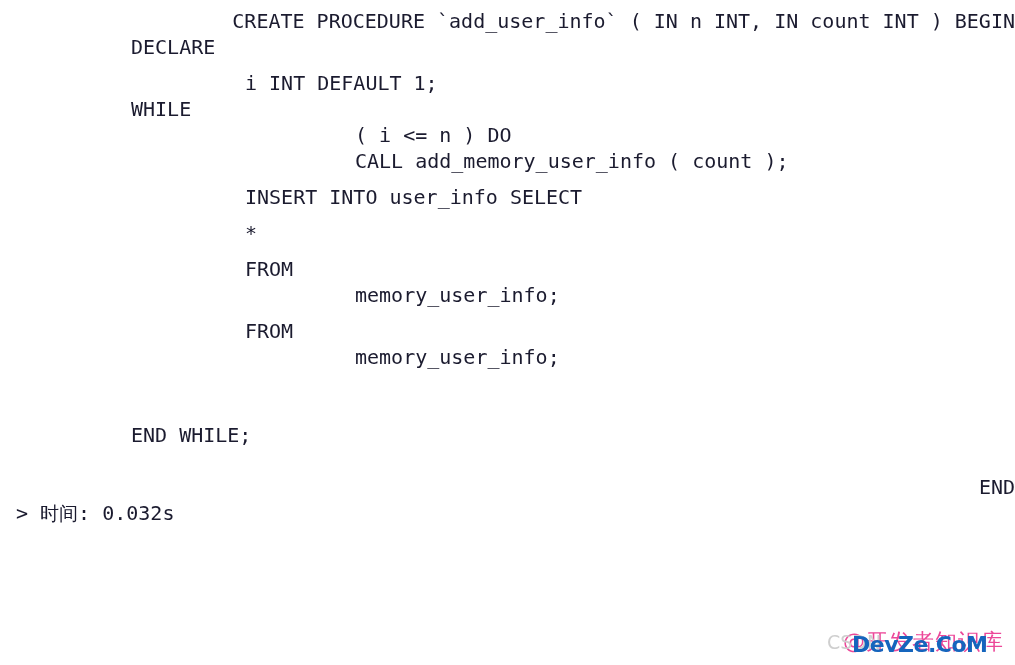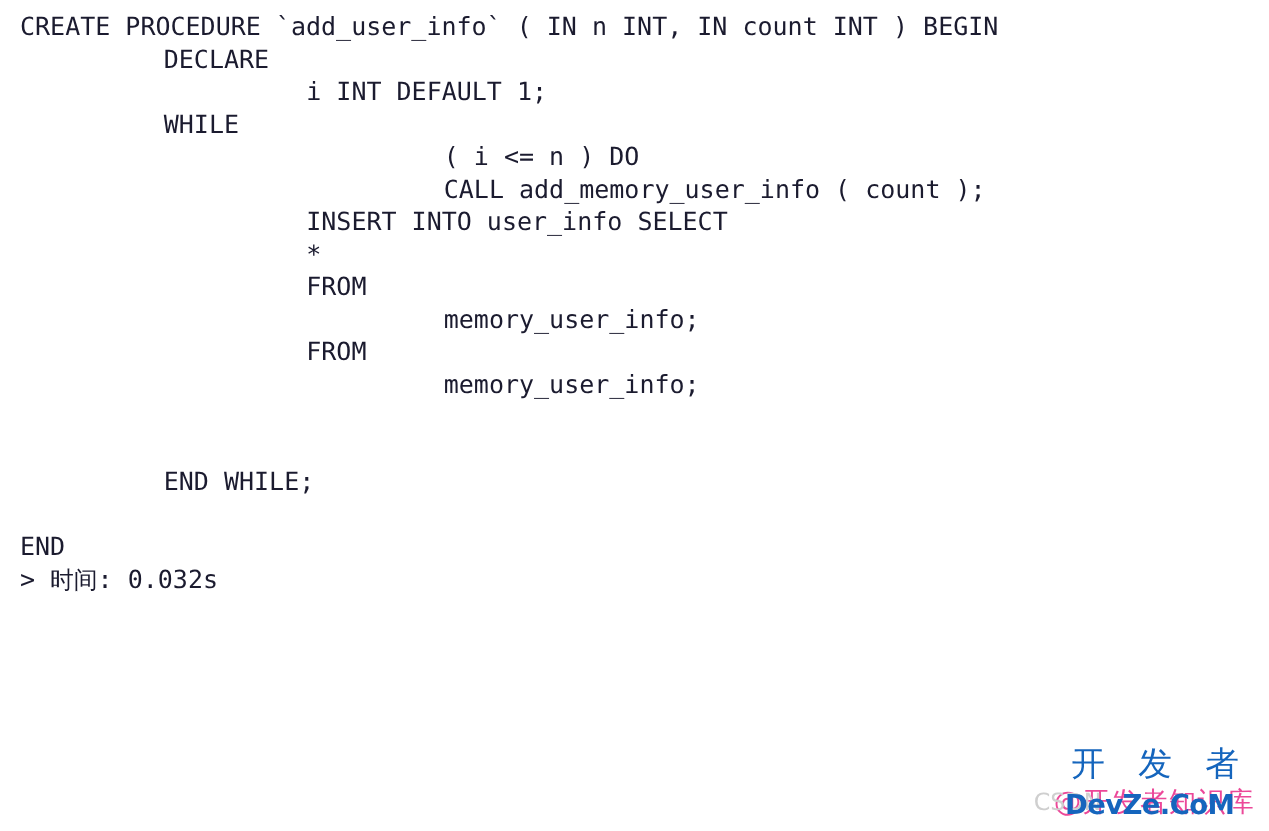--- a/index.html
+++ b/index.html
@@ -27,23 +27,23 @@
     height: 26px;
     line-height: 26px;
     font-size: 20px;
     color: #1b1b2f;
     white-space: pre;
     letter-spacing: 0px;
   }
   .code-line.blank { color: transparent; }
 
   
-  .ind-0 { padding-left: 0px; }
+  .ind-0 { padding-left: 0px; text-align: right; }
   .ind-1 { padding-left: 115px; }
-  .ind-2 { padding-left: 229px; }
+  .ind-2 { padding-left: 229px; margin-top: 10px; }
   .ind-3 { padding-left: 339px; }
 
   
   .result-line {
     height: 26px;
     line-height: 26px;
     font-size: 20px;
     color: #1b1b2f;
     white-space: pre;
   }
@@ -128,17 +128,16 @@
     <div class="code-line ind-1">END WHILE;</div>
     <div class="code-line ind-0 blank"></div>
     <div class="code-line ind-0">END</div>
 
     <div class="result-line"><span>&gt; </span><span class="cjk">时间</span><span>: 0.032s</span></div>
   </div>
 
   <div id="watermark">
     <div id="wm-ghost-cn">@开发者知识库</div>
     <div id="wm-csdn">CSDN</div>
-    <div id="wm-cn">开 发 者</div>
     <div id="wm-domain">DevZe.CoM</div>
   </div>
 
 </div>
 
 </body></html>

